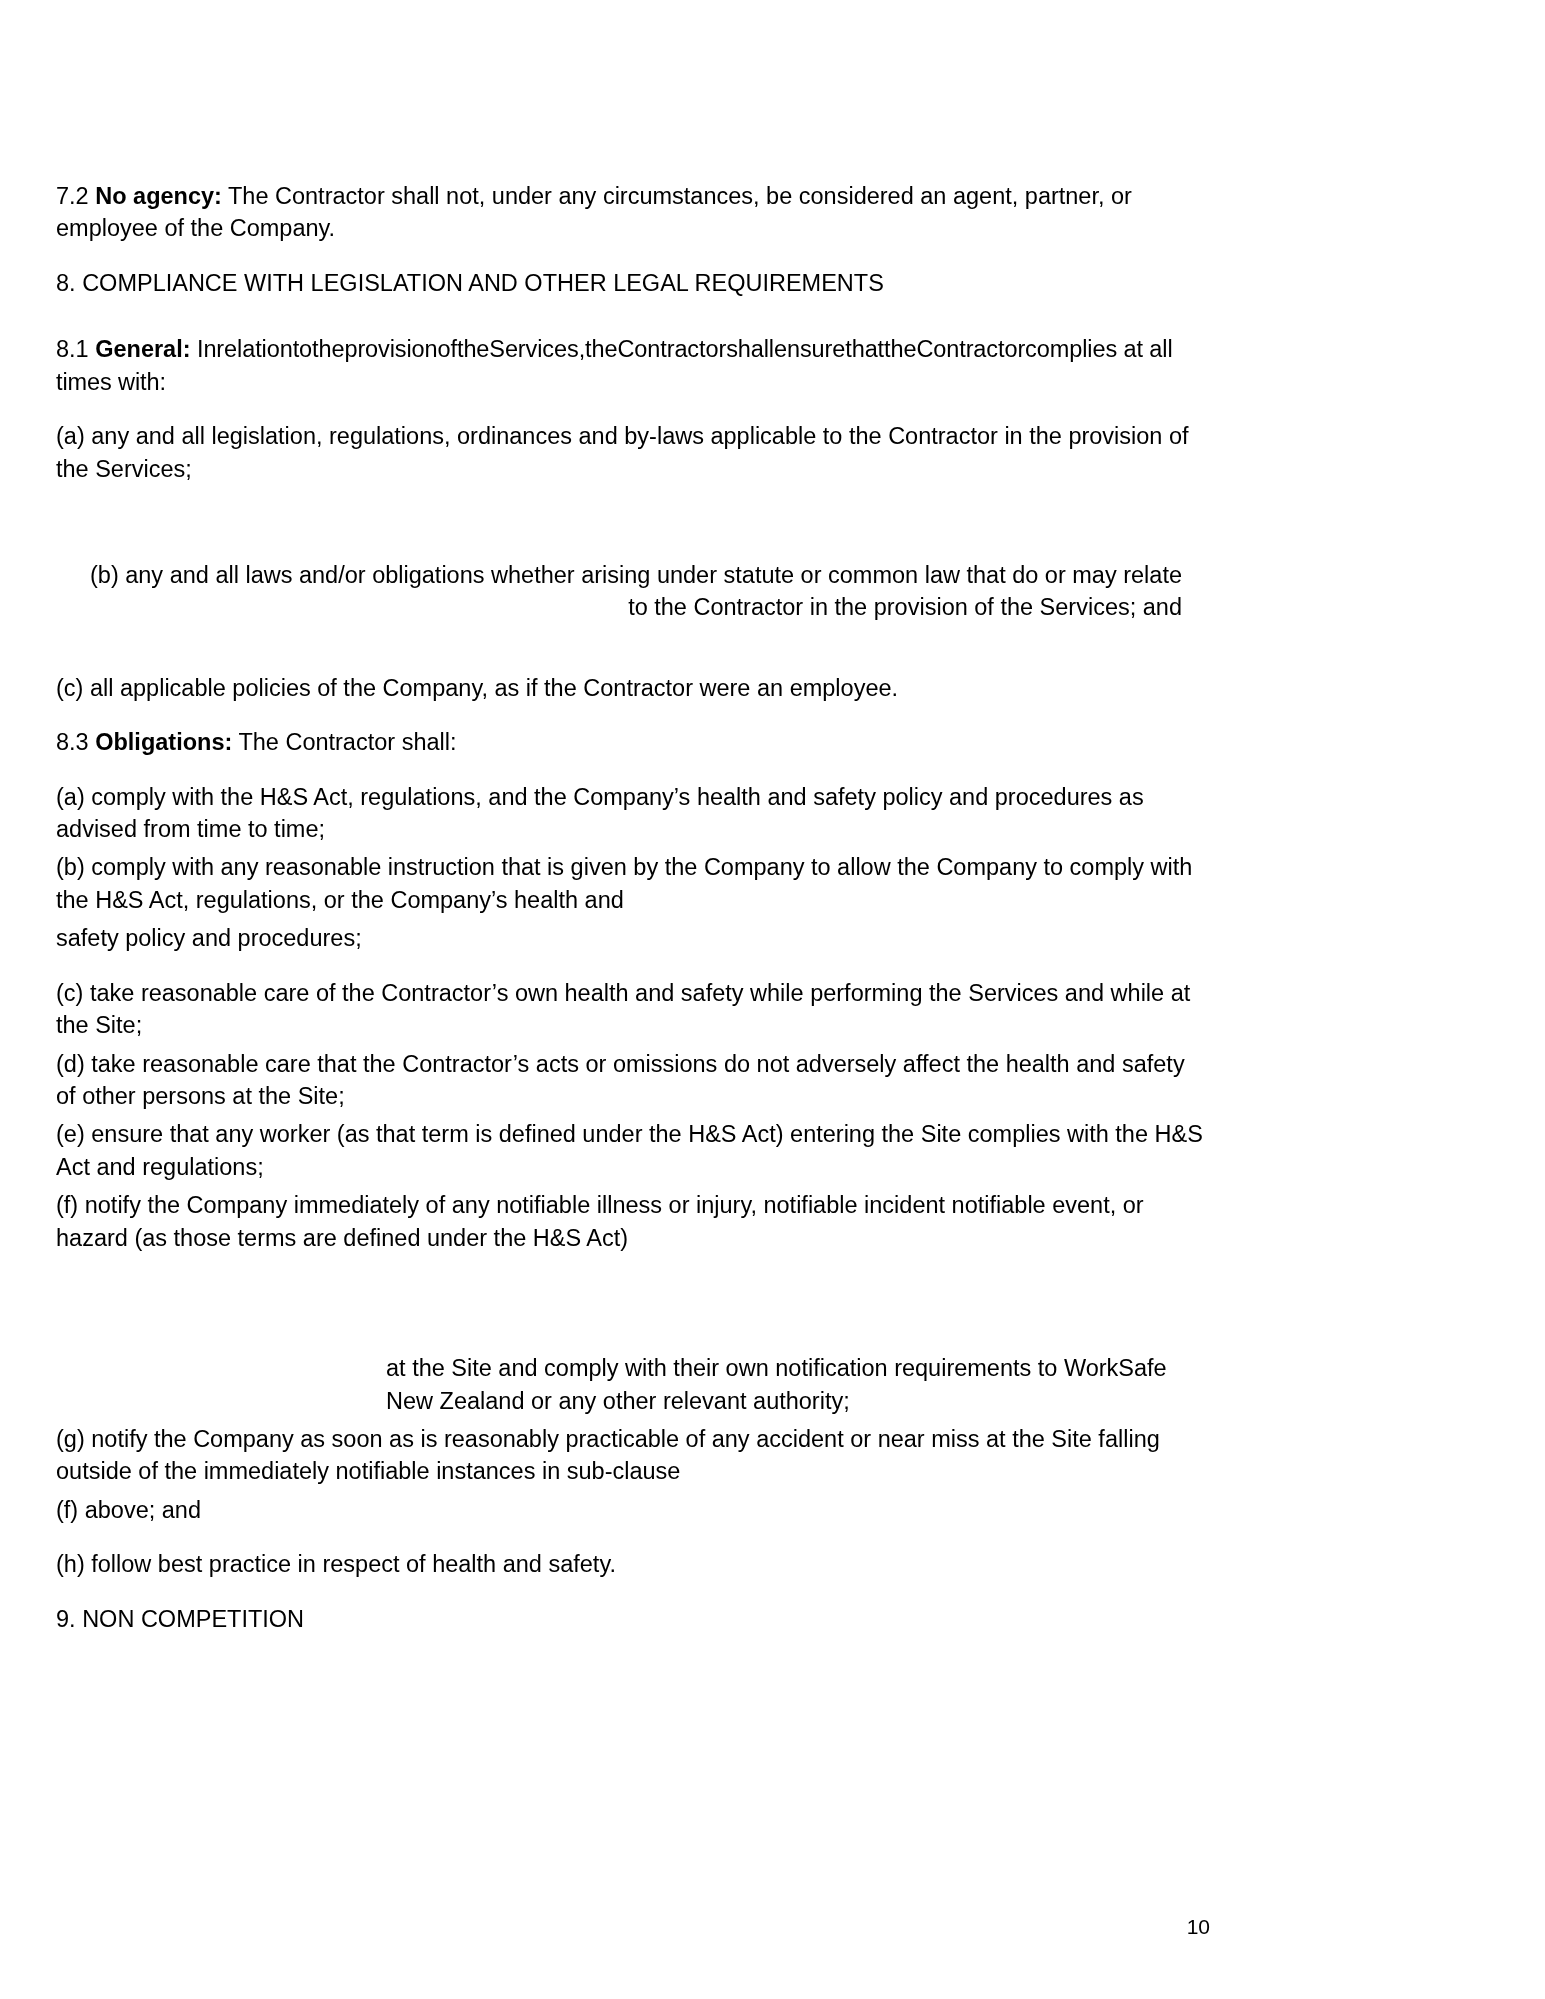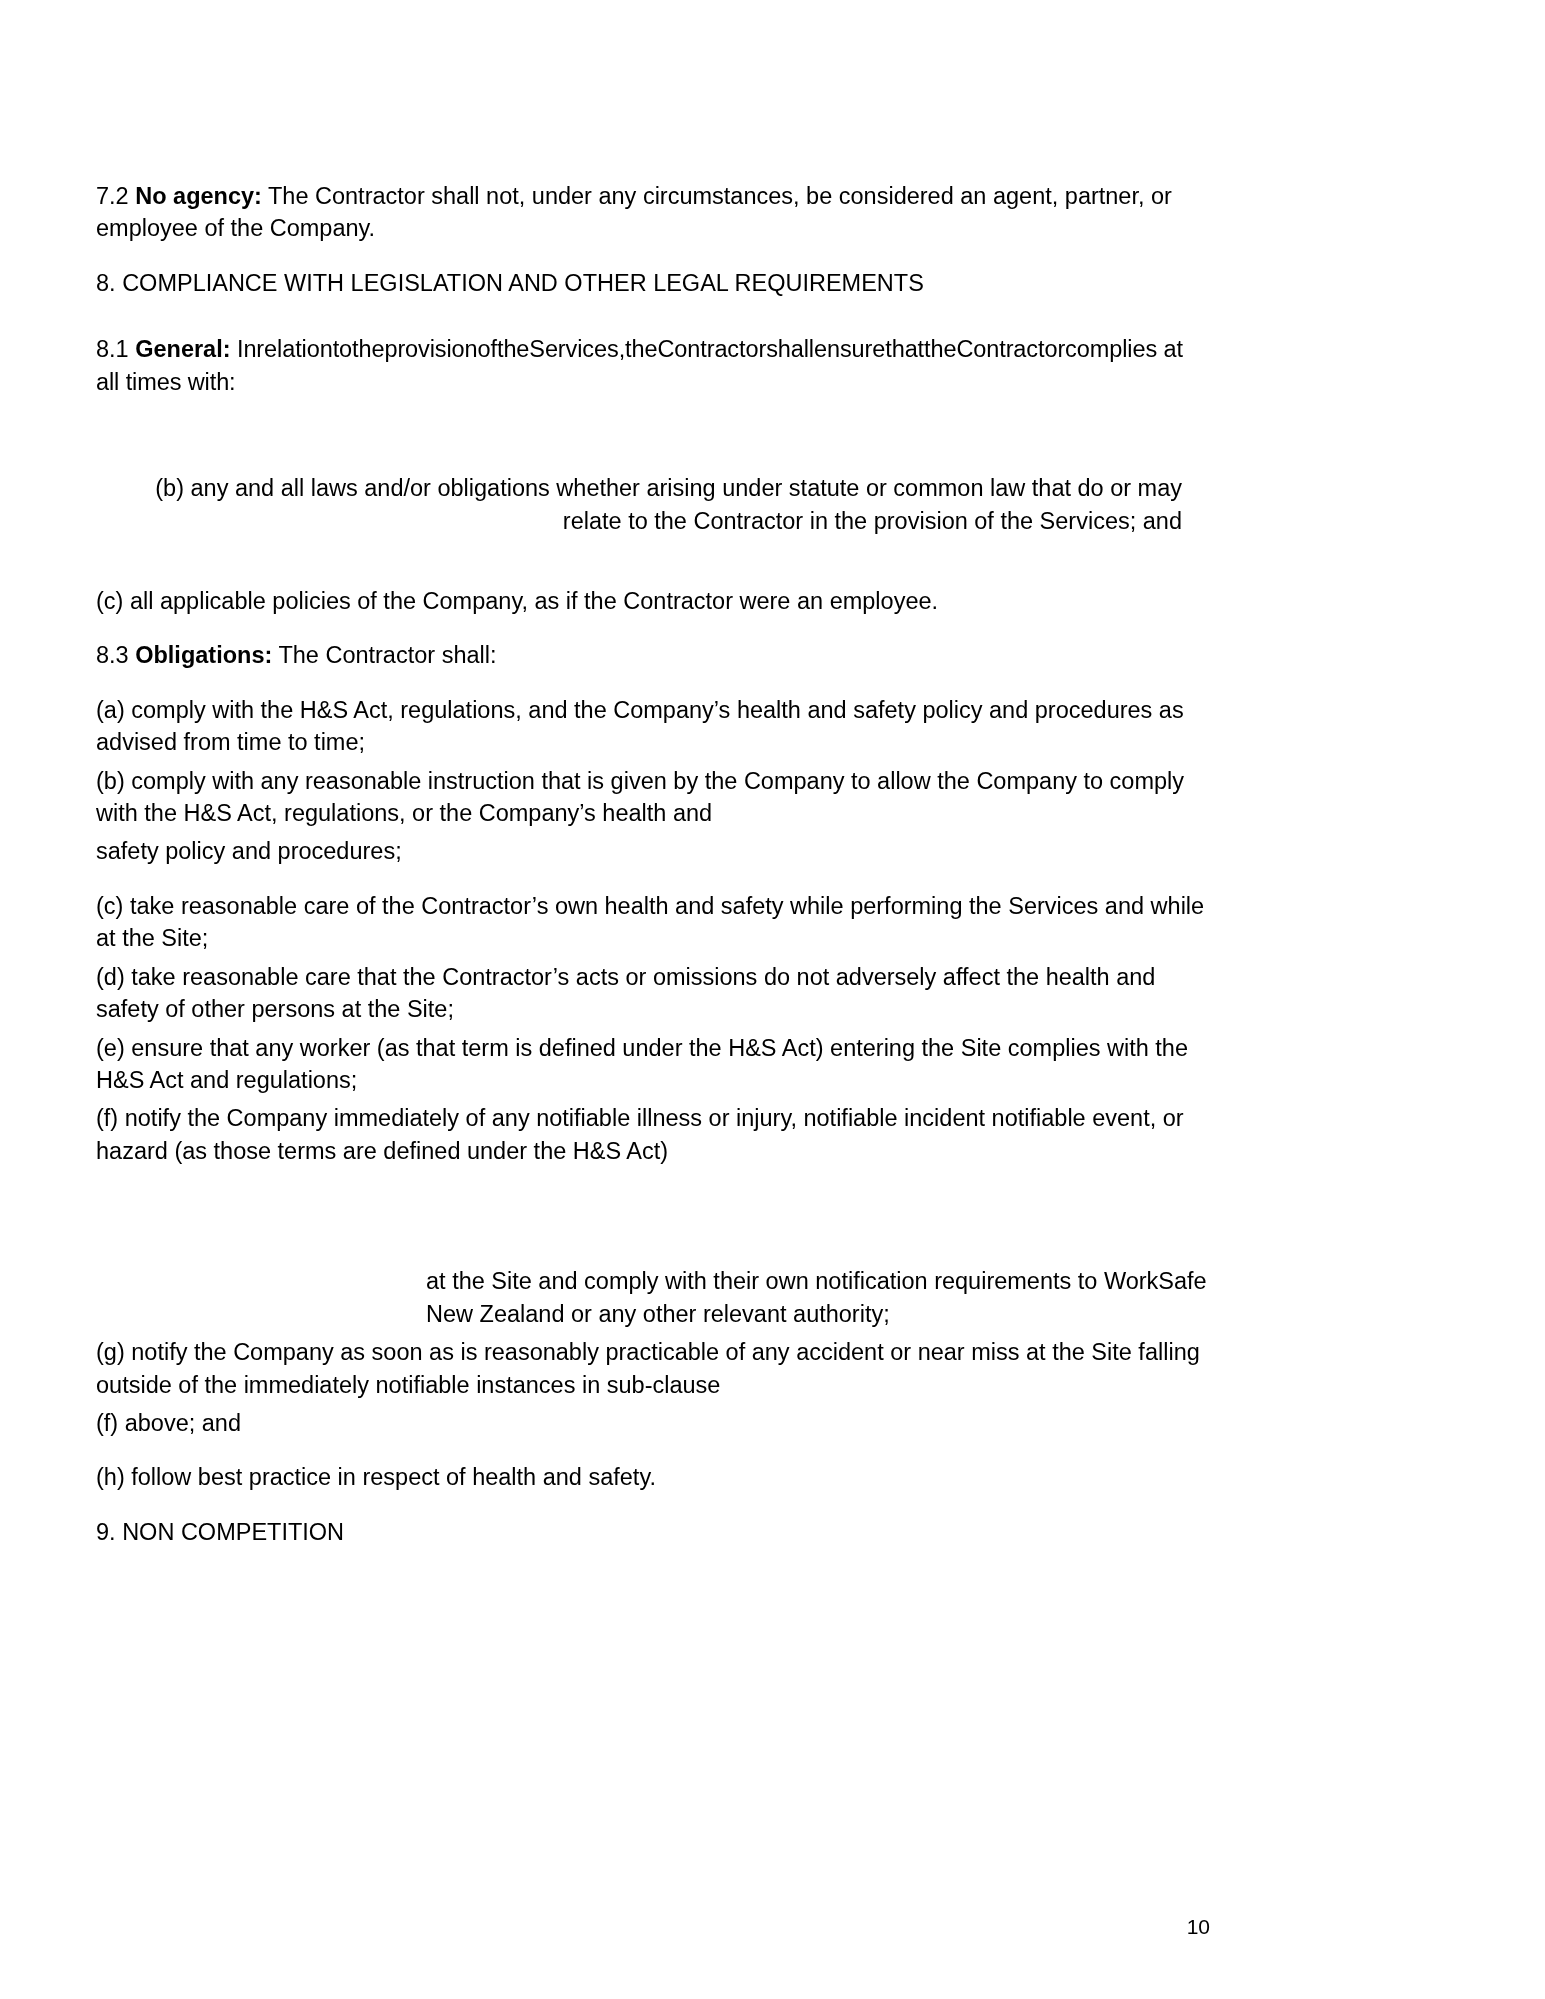--- a/index.html
+++ b/index.html
@@ -11,21 +11,21 @@
     width: 1545px;
     min-height: 1999px;
     font-family: "Liberation Sans", sans-serif;
     color: #000000;
     position: relative;
   }
   .page {
     width: 1306px;
     min-height: 1999px;
     box-sizing: border-box;
-    padding: 180px 96px 60px 96px;
+    padding: 180px 96px 60px 56px;
     position: relative;
   }
   .para {
     font-size: 23.5px;
     line-height: 1.38;
     margin: 0 0 22px 0;
     text-align: left;
   }
   .para.tight {
     margin-bottom: 6px;
@@ -65,20 +65,21 @@
   <p class="para">
     <span>7.2 </span><span class="bold">No agency:</span><span> The Contractor shall not, under any circumstances, be considered an agent, partner, or employee of the Company.</span>
   </p>
 
   <h2 class="heading">8. COMPLIANCE WITH LEGISLATION AND OTHER LEGAL REQUIREMENTS</h2>
 
   <p class="para">
     <span>8.1 </span><span class="bold">General:</span><span class="nowrap-run"> InrelationtotheprovisionoftheServices,theContractorshallensurethattheContractorcomplies at all times with:</span>
   </p>
 
+  <p class="para">(a) any and all legislation, regulations, ordinances and by-laws applicable to the Contractor in the provision of the Services;</p>
 
   <div class="spacer-md"></div>
 
   <p class="para indent-center">(b) any and all laws and/or obligations whether arising under statute or common law that do or may relate to the Contractor in the provision of the Services; and</p>
 
   <div class="spacer-sm"></div>
 
   <p class="para">(c) all applicable policies of the Company, as if the Contractor were an employee.</p>
 
 

